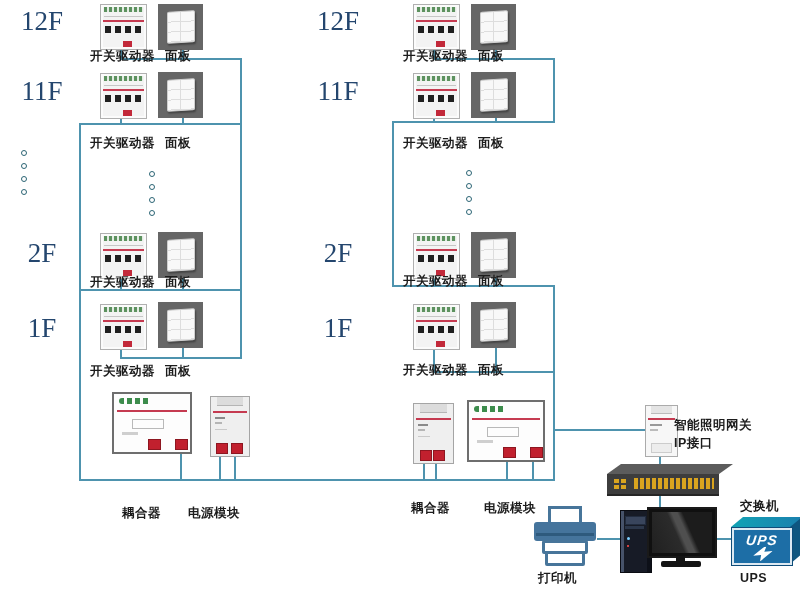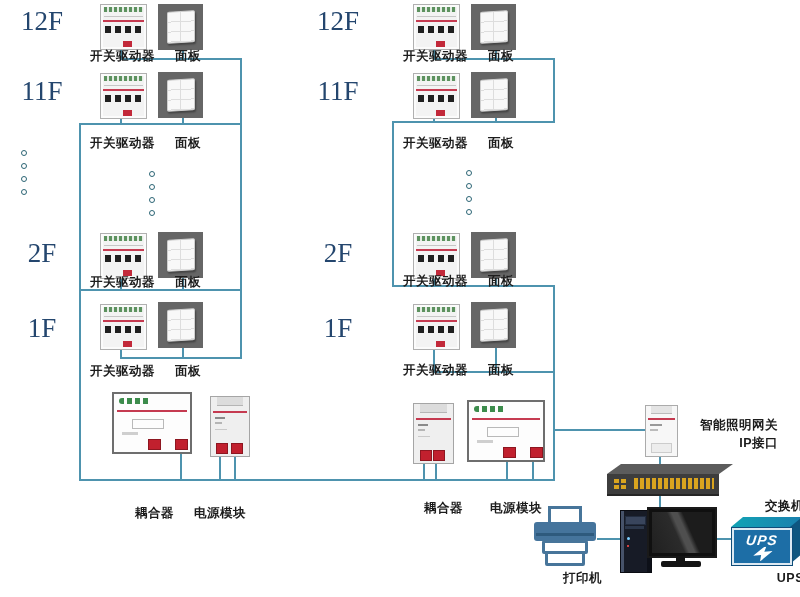--- a/index.html
+++ b/index.html
@@ -4,21 +4,21 @@
 <style>
   html,body{margin:0;padding:0;background:#fff;}
   #diagram{position:relative;width:800px;height:597px;background:#ffffff;overflow:hidden;
            font-family:"Liberation Sans",sans-serif;}
   
   .wh,.wv{position:absolute;background:var(--wire,#4e93ae);}
   .wh{height:2px;} .wv{width:2px;}
   
   .floor-lbl{position:absolute;font:27px "Liberation Serif",serif;color:var(--floor,#24466e);
              text-align:center;}
-  .zh{position:absolute;font-weight:bold;font-size:12.5px;color:#1c1c1c;text-align:right;
+  .zh{position:absolute;font-weight:bold;font-size:12.5px;color:#1c1c1c;text-align:left;
       letter-spacing:.5px;white-space:nowrap;line-height:15px;}
   
   .dot{position:absolute;width:4px;height:4px;border:1px solid #2c6575;border-radius:50%;
        background:#fff;}
   
   .driver{position:absolute;width:45px;height:44px;background:#f3f3f3;border:1px solid #b0b0b0;
           box-shadow:inset 0 0 0 2px #fbfbfb;}
   .driver i{position:absolute;display:block;}
   .driver .dg{left:3px;right:3px;top:2px;height:5px;
               background:repeating-linear-gradient(90deg,#5d925f 0 3px,#e4ece4 3px 5px);}

